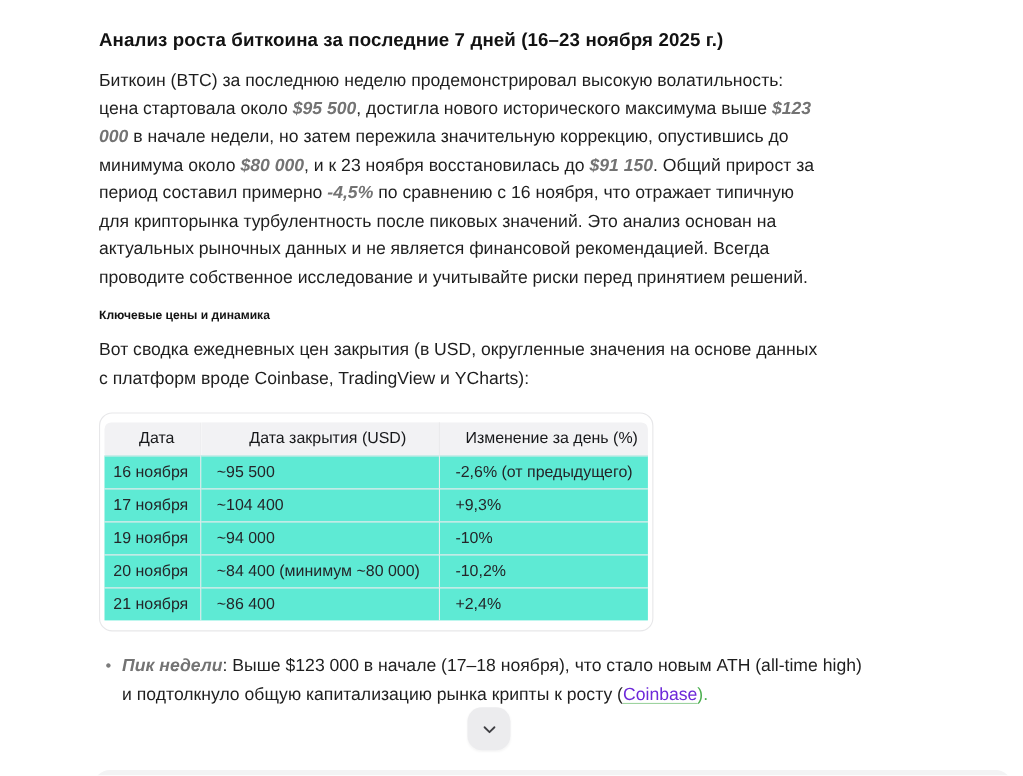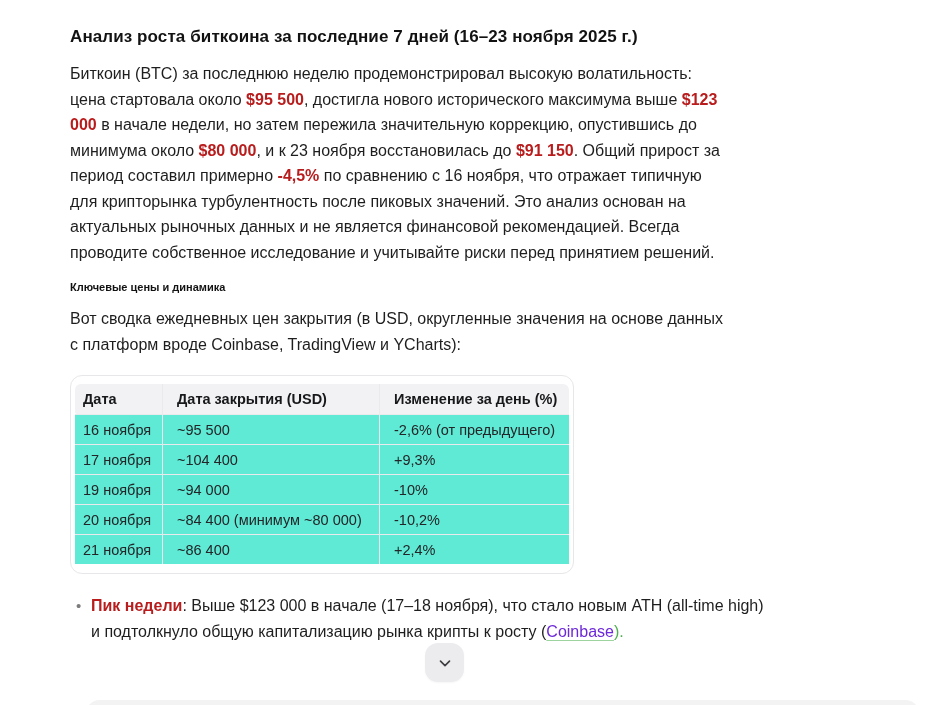--- a/index.html
+++ b/index.html
@@ -9,21 +9,21 @@
   .page {
     position: relative;
     width: 930px;
     height: 705px;
     background: #ffffff;
     overflow: hidden;
   }
 
   .content {
     position: absolute;
-    left: 70px;
+    left: 90px;
     top: 0;
     width: 810px;
   }
 
   h1.title {
     margin-top: 26px;
     font-size: 17px;
     line-height: 22px;
     font-weight: 700;
     color: #121212;
@@ -36,21 +36,21 @@
     color: #1e1e1e;
     width: 660px;
   }
 
   p.intro {
     margin-top: 13px;
     height: 204px;
     overflow: hidden;
   }
 
-  strong { font-weight: 700; color: #b91c1c; }
+  strong { font-weight: 700; color: #737373; font-style: italic; }
 
   h2.section {
     margin-top: 12px;
     font-size: 11px;
     line-height: 20px;
     font-weight: 700;
     color: #121212;
   }
 
   p.table-intro {
@@ -75,22 +75,22 @@
     table-layout: fixed;
     font-size: 14.5px;
     color: #242529;
   }
   table.price-table col.c1 { width: 88px; }
   table.price-table col.c2 { width: 217px; }
   table.price-table col.c3 { width: 189px; }
 
   table.price-table th {
     background: #f2f2f4;
-    font-weight: 700;
-    text-align: left;
+    font-weight: 400;
+    text-align: center;
     height: 30px;
     vertical-align: middle;
     color: #17181a;
   }
   table.price-table th:first-child { border-top-left-radius: 6px; border-bottom-left-radius: 2px; }
   table.price-table th:last-child  { border-top-right-radius: 6px; }
 
   table.price-table td {
     height: 30px;
     vertical-align: middle;

